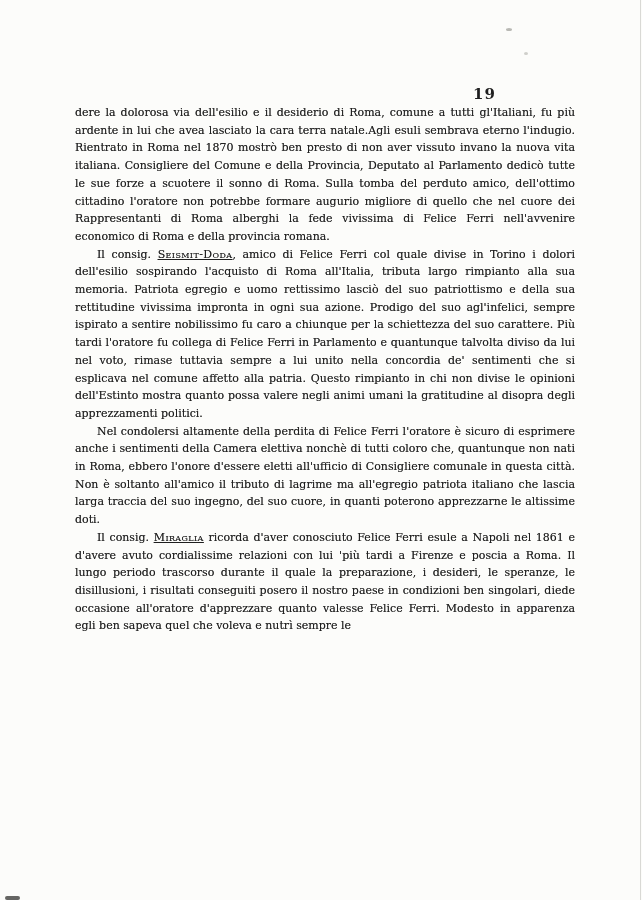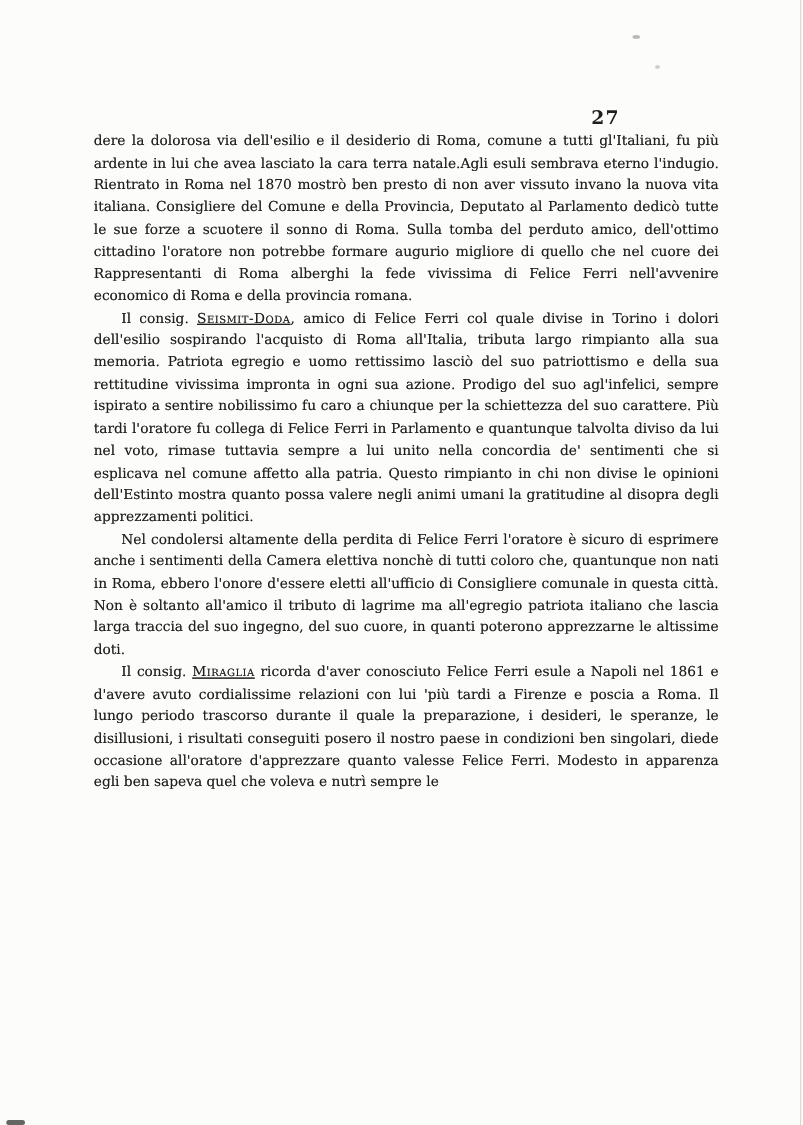--- a/index.html
+++ b/index.html
@@ -63,21 +63,21 @@
     left: 524px; top: 52px;
     width: 4px; height: 3px;
     background: #cfcfca;
     border-radius: 50%;
   }
 </style>
 </head>
 <body>
 
 <div class="page">
-  <div class="page-number">27</div>
+  <div class="page-number">19</div>
 
   <div class="text-block" id="text-block">
       <p class="para"><span>dere la dolorosa via dell'esilio e il desiderio di Roma, comune a tutti gl'Italiani, fu più ardente in lui che avea lasciato la cara terra natale.Agli esuli sembrava eterno l'indugio. Rientrato in Roma nel 1870 mostrò ben presto di non aver vissuto invano la nuova vita italiana. Consigliere del Comune e della Provincia, Deputato al Parlamento dedicò tutte le sue forze a scuotere il sonno di Roma. Sulla tomba del perduto amico, dell'ottimo cittadino l'oratore non potrebbe formare augurio migliore di quello che nel cuore dei Rappresentanti di Roma alberghi la fede vivissima di Felice Ferri nell'avvenire economico di Roma e della provincia romana.</span></p>
       <p class="para indent"><span>Il consig. </span><span class="smallcaps">Seismit-Doda</span><span>, amico di Felice Ferri col quale divise in Torino i dolori dell'esilio sospirando l'acquisto di Roma all'Italia, tributa largo rimpianto alla sua memoria. Patriota egregio e uomo rettissimo lasciò del suo patriottismo e della sua rettitudine vivissima impronta in ogni sua azione. Prodigo del suo agl'infelici, sempre ispirato a sentire nobilissimo fu caro a chiunque per la schiettezza del suo carattere. Più tardi l'oratore fu collega di Felice Ferri in Parlamento e quantunque talvolta diviso da lui nel voto, rimase tuttavia sempre a lui unito nella concordia de' sentimenti che si esplicava nel comune affetto alla patria. Questo rimpianto in chi non divise le opinioni dell'Estinto mostra quanto possa valere negli animi umani la gratitudine al disopra degli apprezzamenti politici.</span></p>
       <p class="para indent"><span>Nel condolersi altamente della perdita di Felice Ferri l'oratore è sicuro di esprimere anche i sentimenti della Camera elettiva nonchè di tutti coloro che, quantunque non nati in Roma, ebbero l'onore d'essere eletti all'ufficio di Consigliere comunale in questa città. Non è soltanto all'amico il tributo di lagrime ma all'egregio patriota italiano che lascia larga traccia del suo ingegno, del suo cuore, in quanti poterono apprezzarne le altissime doti.</span></p>
       <p class="para indent"><span>Il consig. </span><span class="smallcaps">Miraglia</span><span> ricorda d'aver conosciuto Felice Ferri esule a Napoli nel 1861 e d'avere avuto cordialissime relazioni con lui 'più tardi a Firenze e poscia a Roma. Il lungo periodo trascorso durante il quale la preparazione, i desideri, le speranze, le disillusioni, i risultati conseguiti posero il nostro paese in condizioni ben singolari, diede occasione all'oratore d'apprezzare quanto valesse Felice Ferri. Modesto in apparenza egli ben sapeva quel che voleva e nutrì sempre le</span></p>
     </div>
 
   <div class="edge-line"></div>
   <div class="smudge"></div>

